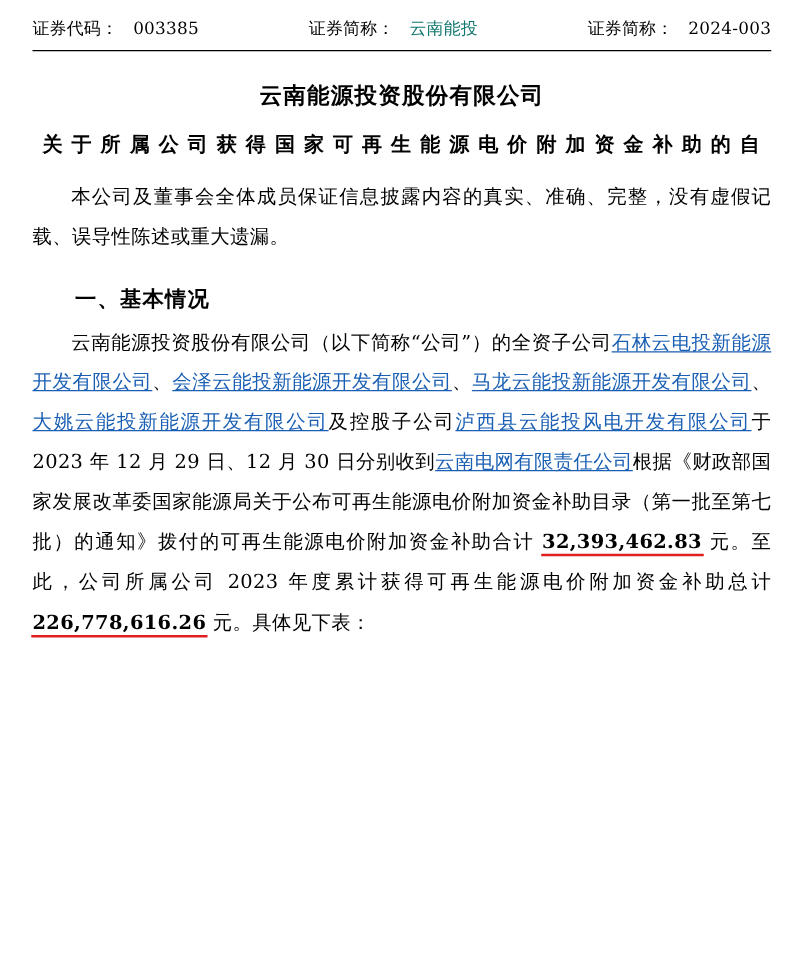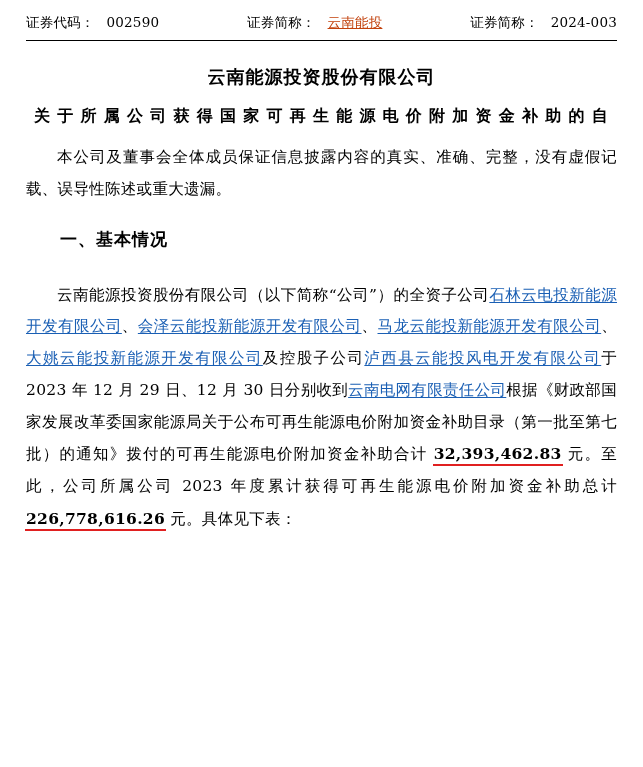--- a/index.html
+++ b/index.html
@@ -37,22 +37,21 @@
     white-space: nowrap;
   }
   .header-cell .lbl {
     color: #000;
   }
   .header-cell .val {
     margin-left: 12px;
     color: #000;
   }
   .header-cell .val.link {
-    color: #c2410c;
-    text-decoration: underline;
+    color: #0f766e;
   }
   .header-rule {
     margin-top: 8px;
     border-bottom: 1px solid #000000;
     width: 100%;
   }
 
   
   .title-block {
     margin-top: 22px;
@@ -86,21 +85,21 @@
     letter-spacing: 0.3px;
   }
   .section-heading {
     font-size: 17px;
     font-weight: bold;
     margin-top: 22px;
     text-indent: 2em;
     letter-spacing: 1px;
   }
   .body-para.tight {
-    margin-top: 29px;
+    margin-top: 8px;
   }
   .lnk {
     color: #1a5fb4;
     text-decoration: underline;
     text-underline-offset: 2px;
   }
   .redline {
     position: relative;
     white-space: nowrap;
   }
@@ -118,21 +117,21 @@
   }
 </style>
 </head>
 <body>
 
 <div class="page">
 
   <div class="header-row">
     <div class="header-cell">
       <span class="lbl">证券代码：</span>
-      <span class="val">002590</span>
+      <span class="val">003385</span>
     </div>
     <div class="header-cell">
       <span class="lbl">证券简称：</span>
       <span class="val link">云南能投</span>
     </div>
     <div class="header-cell">
       <span class="lbl">证券简称：</span>
       <span class="val">2024-003</span>
     </div>
   </div>

